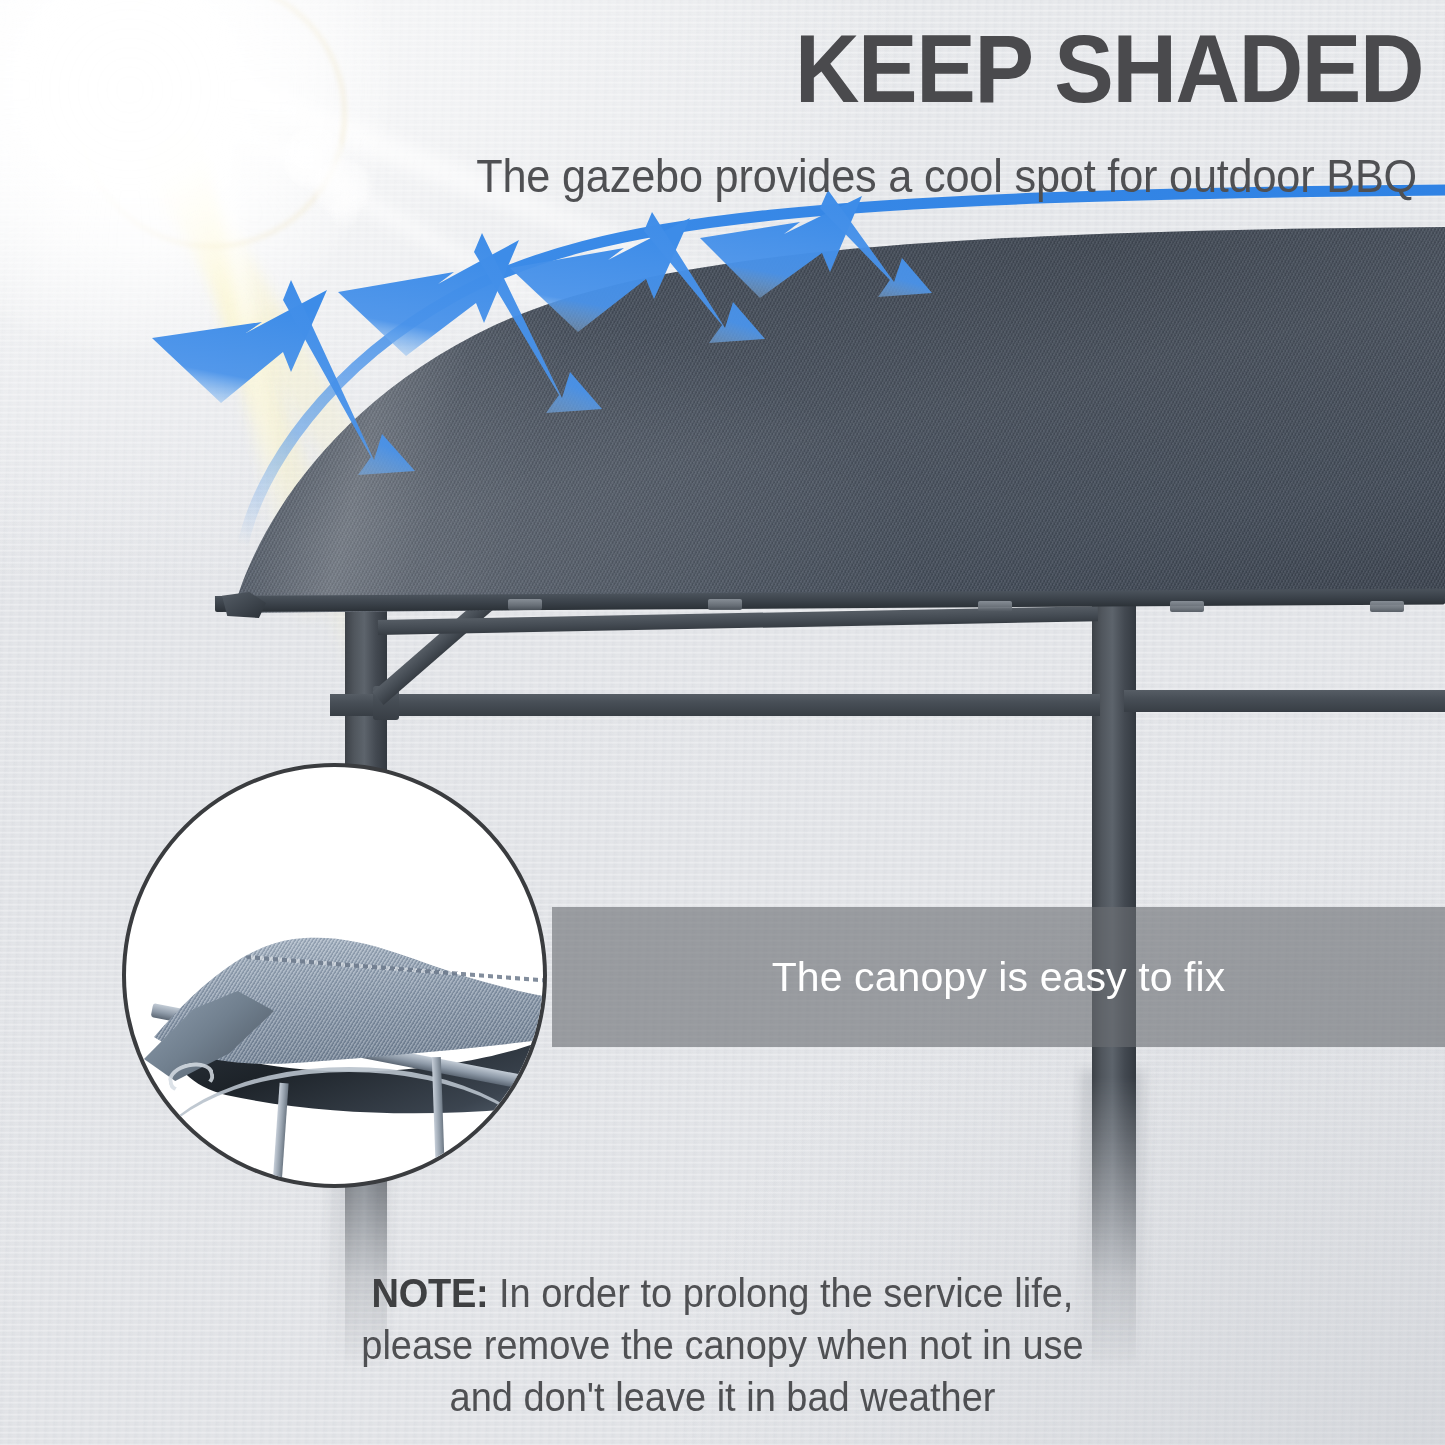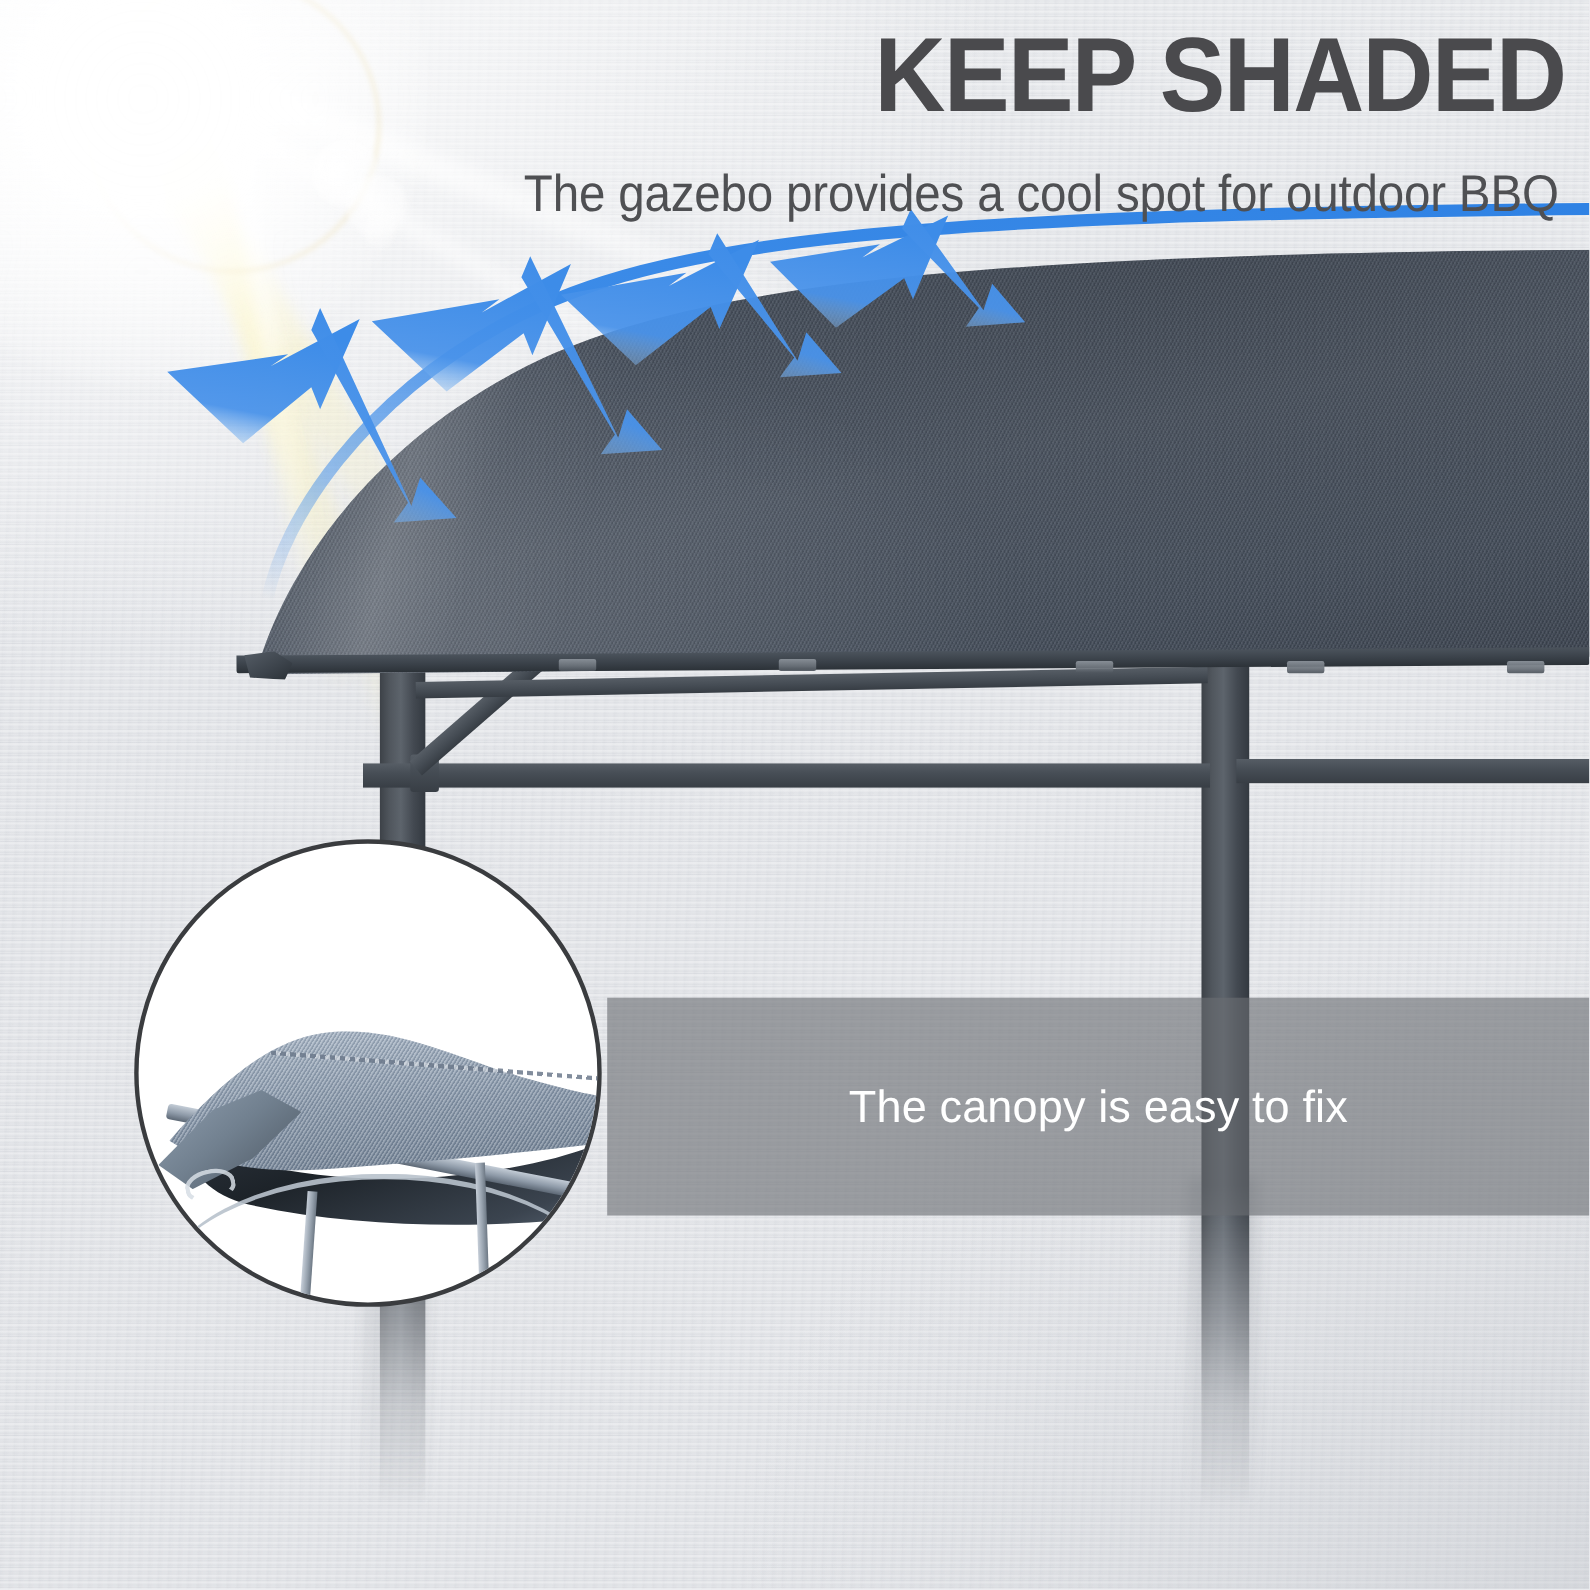--- a/index.html
+++ b/index.html
@@ -270,21 +270,21 @@
     left: 18px; top: 214px;
     width: 130px; height: 100px;
     background: linear-gradient(140deg, #93a2b3 0%, #71808f 50%, #4a545f 100%);
     clip-path: polygon(0 78%, 38% 28%, 72% 10%, 100% 30%, 66% 72%, 24% 100%);
   }
 
   
   .banner {
     position: absolute;
     left: 552px; top: 907px;
-    width: 893px; height: 198px;
+    width: 893px; height: 140px;
     background: rgba(106,110,114,.62);
     display: flex;
     flex-direction: row;
     align-items: center;
     justify-content: center;
   }
   .banner-line {
     color: #ffffff;
     font-size: 41px;
     line-height: 1.42;
@@ -439,14 +439,19 @@
     </div>
   </div>
 
   <div class="banner">
     <div class="banner-line">The canopy is easy to fix</div>
   </div>
 
   <div class="headline">KEEP SHADED</div>
   <div class="subhead">The gazebo provides a cool spot for outdoor BBQ</div>
 
+  <div class="note">
+    <div class="note-line"><span class="note-label">NOTE:</span><span> In order to prolong the service life,</span></div>
+    <div class="note-line">please remove the canopy when not in use</div>
+    <div class="note-line">and don't leave it in bad weather</div>
+  </div>
 
 </div>
 
 </body></html>

